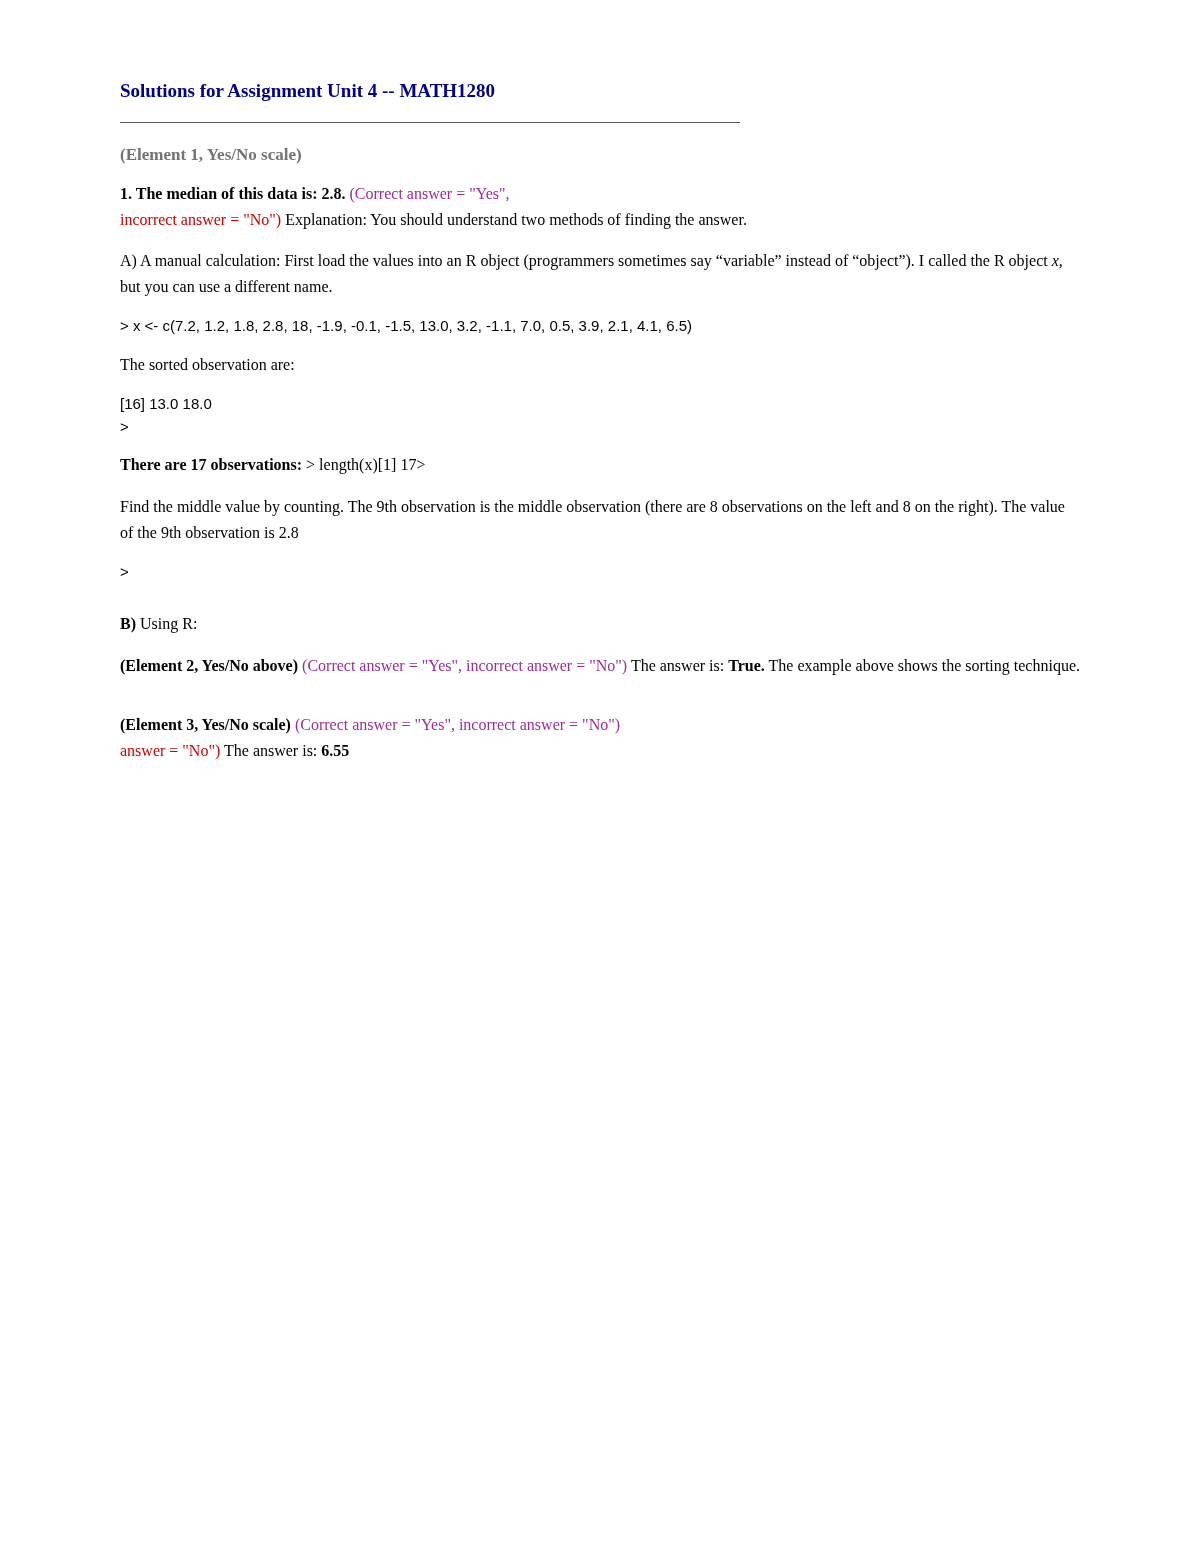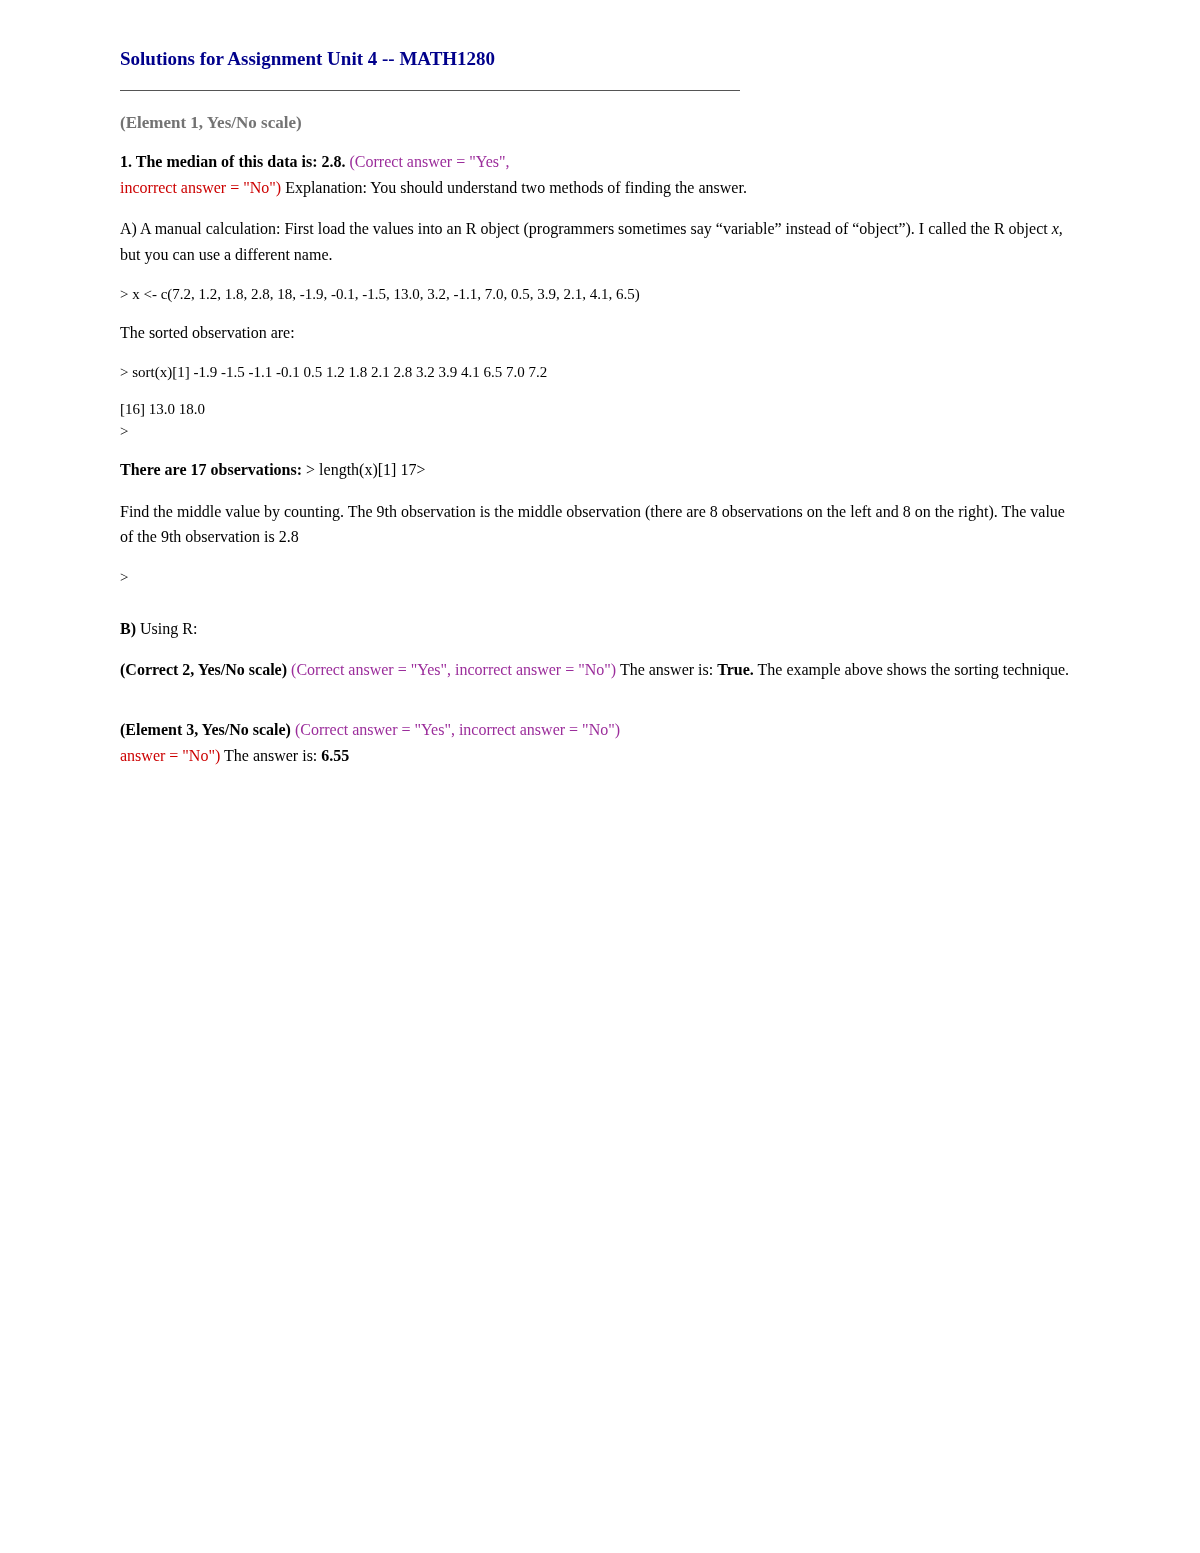--- a/index.html
+++ b/index.html
@@ -11,21 +11,21 @@
     body {
       background: #ffffff;
       font-family: Georgia, 'Times New Roman', serif;
       font-size: 16px;
       color: #000000;
       width: 1200px;
       min-height: 1553px;
     }
 
     .page-container {
-      padding: 48px 120px 80px 120px;
+      padding: 80px 120px 80px 120px;
       max-width: 1200px;
     }
 
     .page-title {
       font-size: 19px;
       font-weight: bold;
       color: #00008B;
       margin-bottom: 20px;
     }
 
@@ -52,21 +52,21 @@
 
     .correct-answer {
       color: #9B2D9B;
     }
 
     .incorrect-answer {
       color: #CC0000;
     }
 
     .code-block {
-      font-family: Liberation Serif, serif;
+      font-family: Liberation Sans, sans-serif;
       font-size: 15px;
       color: #000000;
       margin-bottom: 14px;
       line-height: 1.5;
     }
 
     .bold-text {
       font-weight: bold;
     }
 
@@ -105,21 +105,20 @@
   <div class="paragraph">
     <span>A) A manual calculation: First load the values into an R object (programmers sometimes say “variable” instead of “object”). I called the R object <span class="italic-text">x,</span> but you can use a different name.</span>
   </div>
 
   <div class="code-block">
     <span>&gt; x &lt;- c(7.2, 1.2, 1.8, 2.8, 18, -1.9, -0.1, -1.5, 13.0, 3.2, -1.1, 7.0, 0.5, 3.9, 2.1, 4.1, 6.5)</span>
   </div>
 
   <div class="paragraph">The sorted observation are:</div>
 
-  <div class="code-block">&gt; sort(x)[1] -1.9 -1.5 -1.1 -0.1 0.5 1.2 1.8 2.1 2.8 3.2 3.9 4.1 6.5 7.0 7.2</div>
 
   <div class="code-block">
     [16] 13.0 18.0<br>
     &gt;
   </div>
 
   <div class="paragraph">
     <span class="bold-text">There are 17 observations:</span>
     <span> &gt; length(x)[1] 17&gt;</span>
   </div>
@@ -130,21 +129,21 @@
 
   <div class="spacer-lg"></div>
 
   <div class="paragraph">
     <span class="bold-text">B)</span>
     <span> Using R:</span>
   </div>
 
 
   <div class="paragraph">
-    <span class="bold-text">(Correct 2, Yes/No scale)</span>
+    <span class="bold-text">(Element 2, Yes/No above)</span>
     <span> </span>
     <span class="correct-answer">(Correct answer = "Yes", incorrect answer = "No")</span>
     <span> </span>
     <span>The answer is:</span>
     <span> </span>
     <span class="bold-text">True.</span>
     <span> </span>
     <span>The example above shows the sorting technique.</span>
   </div>
 

